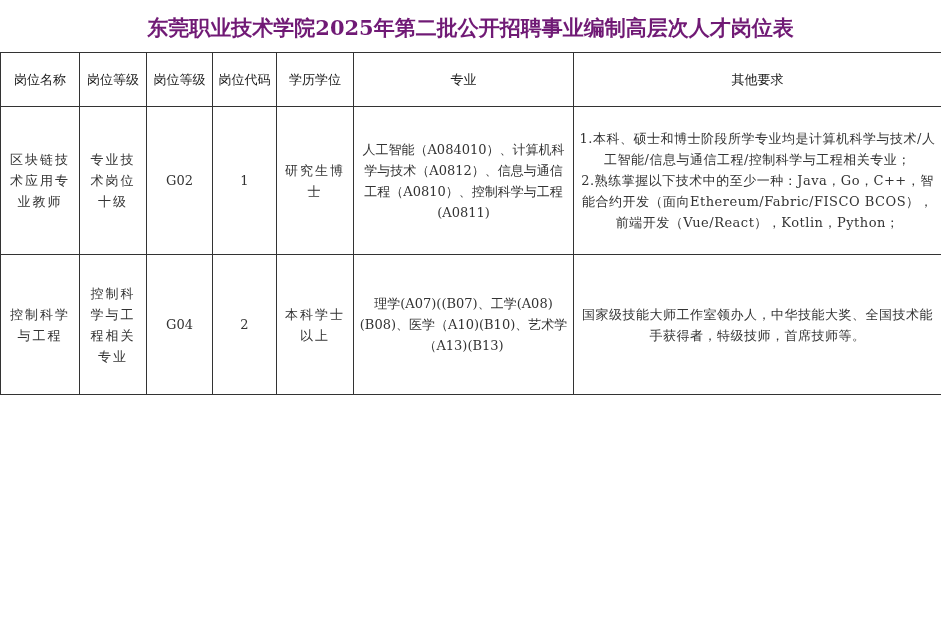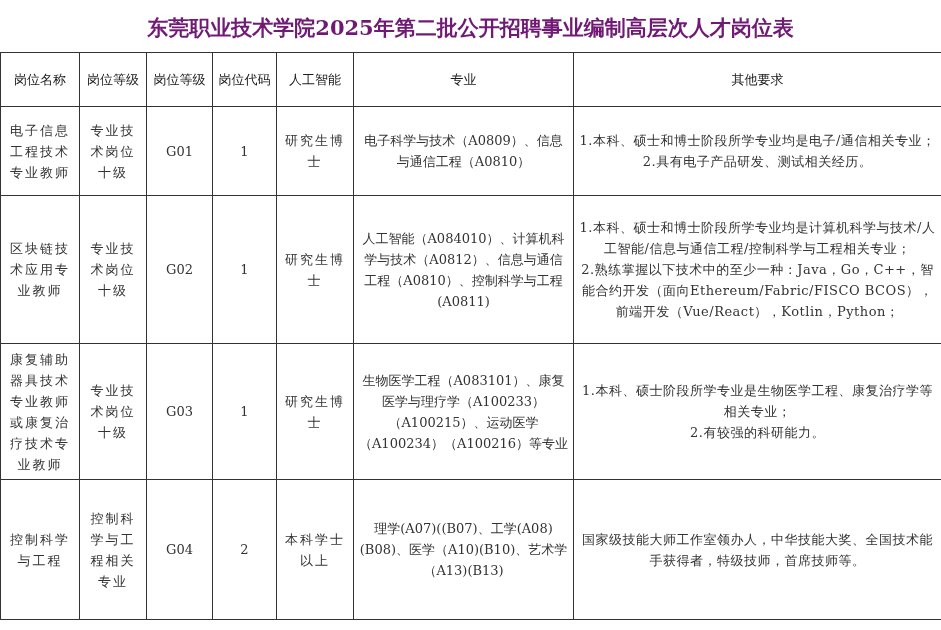--- a/index.html
+++ b/index.html
@@ -97,60 +97,36 @@
     <col style="width:77px">
     <col style="width:220px">
     <col style="width:368px">
   </colgroup>
   <thead>
     <tr>
       <th>岗位名称</th>
       <th>岗位等级</th>
       <th>岗位等级</th>
       <th>岗位代码</th>
-      <th>人工智能</th>
+      <th>学历学位</th>
       <th>专业</th>
       <th>其他要求</th>
     </tr>
   </thead>
   <tbody>
-    <tr class="r1">
-      <td class="name">电子信息工程技术专业教师</td>
-      <td class="level">专业技术岗位十级</td>
-      <td class="code">G01</td>
-      <td class="count">1</td>
-      <td class="edu">研究生博士</td>
-      <td class="major">电子科学与技术（A0809）、信息与通信工程（A0810）</td>
-      <td class="req">
-        <span class="req-line">1.本科、硕士和博士阶段所学专业均是电子/通信相关专业；</span>
-        <span class="req-line">2.具有电子产品研发、测试相关经历。</span>
-      </td>
-    </tr>
     <tr class="r2">
       <td class="name">区块链技术应用专业教师</td>
       <td class="level">专业技术岗位十级</td>
       <td class="code">G02</td>
       <td class="count">1</td>
       <td class="edu">研究生博士</td>
       <td class="major">人工智能（A084010）、计算机科学与技术（A0812）、信息与通信工程（A0810）、控制科学与工程(A0811)</td>
       <td class="req">
         <span class="req-line">1.本科、硕士和博士阶段所学专业均是计算机科学与技术/人工智能/信息与通信工程/控制科学与工程相关专业；</span>
         <span class="req-line">2.熟练掌握以下技术中的至少一种：Java，Go，C++，智能合约开发（面向Ethereum/Fabric/FISCO BCOS），前端开发（Vue/React），Kotlin，Python；</span>
-      </td>
-    </tr>
-    <tr class="r3">
-      <td class="name">康复辅助器具技术专业教师或康复治疗技术专业教师</td>
-      <td class="level">专业技术岗位十级</td>
-      <td class="code">G03</td>
-      <td class="count">1</td>
-      <td class="edu">研究生博士</td>
-      <td class="major">生物医学工程（A083101）、康复医学与理疗学（A100233）（A100215）、运动医学（A100234）（A100216）等专业</td>
-      <td class="req">
-        <span class="req-line">1.本科、硕士阶段所学专业是生物医学工程、康复治疗学等相关专业；</span>
-        <span class="req-line">2.有较强的科研能力。</span>
       </td>
     </tr>
     <tr class="r4">
       <td class="name">控制科学与工程</td>
       <td class="level">控制科学与工程相关专业</td>
       <td class="code">G04</td>
       <td class="count">2</td>
       <td class="edu">本科学士以上</td>
       <td class="major">理学(A07)((B07)、工学(A08)(B08)、医学（A10)(B10)、艺术学（A13)(B13)</td>
       <td class="req">

